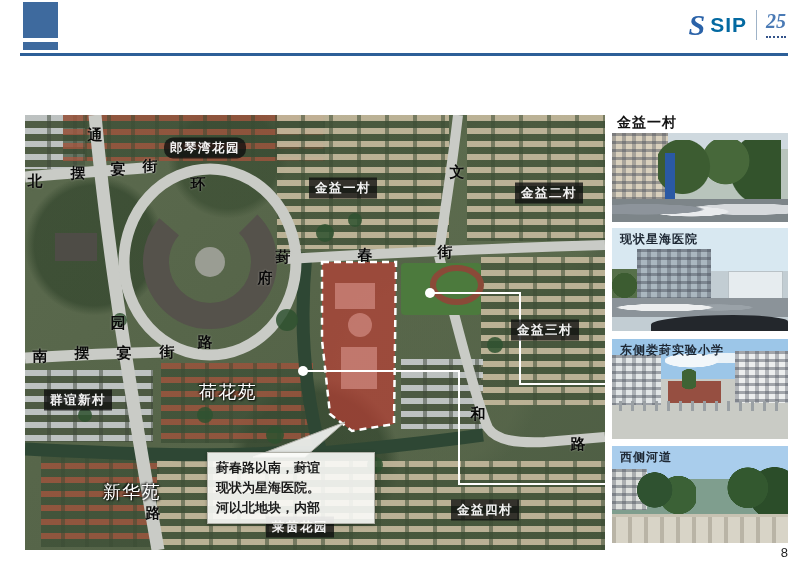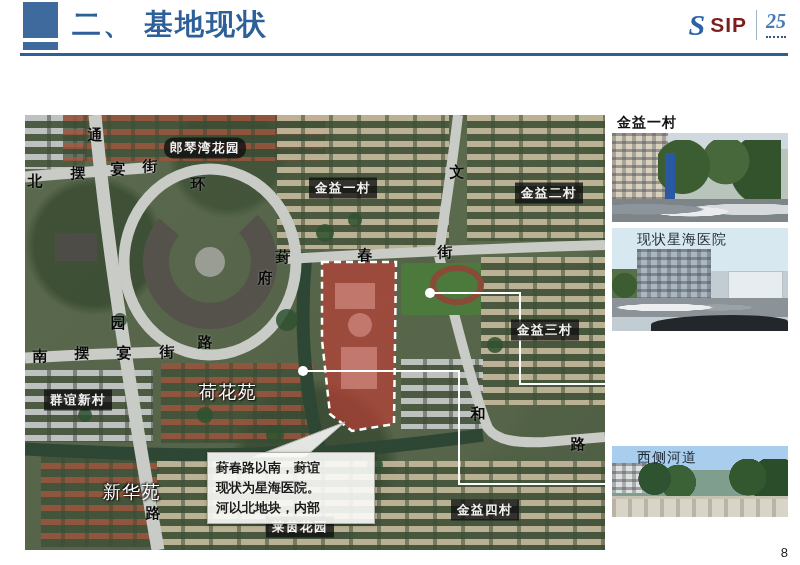--- a/index.html
+++ b/index.html
@@ -6,21 +6,21 @@
   .slide{position:relative;width:800px;height:565px;background:#ffffff;overflow:hidden;
          font-family:"Liberation Sans","DejaVu Sans",sans-serif;}
   
   .deco-square{position:absolute;left:23px;top:2px;width:35px;height:36px;background:#3e6a9e;}
   .deco-bar{position:absolute;left:23px;top:42px;width:35px;height:8px;background:#3e6a9e;}
   .page-title{position:absolute;left:72px;top:5px;font-size:29px;font-weight:bold;color:#2d5f98;letter-spacing:2px;}
   .header-rule{position:absolute;left:20px;top:53px;width:768px;height:3px;background:#2d5f98;}
   .logo{position:absolute;right:14px;top:10px;display:flex;align-items:center;gap:5px;}
   .logo-s{font-family:"Liberation Serif","DejaVu Serif",serif;font-style:italic;font-weight:bold;
           font-size:30px;color:#2a62a8;line-height:30px;}
-  .logo-sip{font-size:21px;font-weight:bold;color:#7f1d1d;letter-spacing:1px;}
+  .logo-sip{font-size:21px;font-weight:bold;color:#0369a1;letter-spacing:1px;}
   .logo-div{width:1px;height:30px;background:#9fb3c8;margin:0 4px;}
   .logo-25{font-family:"Liberation Serif","DejaVu Serif",serif;font-style:italic;font-weight:bold;
            font-size:20px;color:#4a7ab5;text-align:center;line-height:18px;}
   .logo-25 .tiny{display:block;height:4px;border-bottom:2px dotted #33538a;margin-top:2px;}
   
   .intro{position:absolute;left:30px;top:59px;font-size:15.5px;color:#141414;line-height:20px;}
   
   .map{position:absolute;left:25px;top:115px;width:580px;height:435px;overflow:hidden;
        background:
         radial-gradient(circle at 12% 30%, rgba(40,60,36,.55) 0 60px, transparent 70px),
@@ -48,34 +48,33 @@
       letter-spacing:1.5px;text-shadow:1px 1px 2px #000,-1px -1px 2px #000;white-space:nowrap;}
   .school{position:absolute;left:405px;top:221px;transform:translate(-50%,-50%);color:#fff;font-weight:bold;
       font-size:14px;line-height:19px;text-align:left;letter-spacing:1px;white-space:nowrap;
       text-shadow:1px 1px 2px #000,-1px -1px 2px #000;}
   .callout{position:absolute;left:182px;top:337px;width:150px;background:rgba(252,252,249,.9);
       border:1px solid #b2b2aa;box-shadow:0 1px 3px rgba(0,0,0,.35);padding:5px 8px;
       font-size:13px;font-weight:600;color:#1b1b1b;line-height:20px;white-space:nowrap;}
   
   .photo{position:absolute;left:612px;width:176px;overflow:hidden;}
   .pcap-out{position:absolute;left:617px;top:114px;font-size:14px;font-weight:bold;color:#131313;letter-spacing:1px;}
-  .pcap{position:absolute;left:25px;top:3px;font-size:14px;font-weight:normal;color:#1d2733;letter-spacing:1px;z-index:5;}
+  .pcap{position:absolute;left:8px;top:3px;font-size:12px;font-weight:bold;color:#1d2733;letter-spacing:1px;z-index:5;}
   .ph-el{position:absolute;}
   .win{background-image:repeating-linear-gradient(180deg, rgba(70,76,88,.45) 0 3px, transparent 3px 8px),
        repeating-linear-gradient(90deg, rgba(70,76,88,.35) 0 4px, transparent 4px 10px);}
   .page-num{position:absolute;right:12px;bottom:5px;font-size:13px;color:#222;}
 </style>
 </head>
 <body>
 
 <div class="slide">
 
   <div class="deco-square"></div>
   <div class="deco-bar"></div>
-  <div class="page-title">二、 基地现状</div>
   <div class="header-rule"></div>
   <div class="logo">
     <span class="logo-s">S</span>
     <span class="logo-sip">SIP</span>
     <span class="logo-div"></span>
     <span class="logo-25"><span>25</span><span class="tiny"></span></span>
   </div>
 
   <div class="intro">
   </div>
@@ -200,22 +199,35 @@
     <div class="ph-el win" style="left:14%;top:20%;width:42%;height:48%;background-color:#aab7c0;"></div>
     <div class="ph-el" style="left:0;top:40%;width:14%;height:40%;background:
          radial-gradient(circle at 50% 40%, #3c5c31 0 45%, transparent 46%),#56704a;"></div>
     <div class="ph-el" style="left:66%;top:42%;width:30%;height:32%;background:#e6ecef;border:1px solid #b9c2c7;"></div>
     <div class="ph-el" style="left:0;top:68%;width:100%;height:18%;background:
          radial-gradient(ellipse at 30% 50%, #eceeef 0 26%, transparent 28%),
          radial-gradient(ellipse at 60% 50%, #9aa2a8 0 22%, transparent 24%),#8b9399;"></div>
     <div class="ph-el" style="left:22%;top:84%;width:78%;height:16%;background:#23272c;border-radius:60% 40% 0 0;"></div>
   </div>
 
-
-  <div class="photo" style="top:446px;height:71px;background:linear-gradient(180deg,#a9cdec 0 34%,#7f9e8e 34% 72%,#d9d6cb 72% 100%);">
+  <div class="photo" style="top:339px;height:100px;background:linear-gradient(180deg,#9cc6e8 0 40%,#c9cbc5 40% 100%);">
+    <span class="pcap">东侧娄葑实验小学</span>
+    <div class="ph-el" style="left:30%;top:6%;width:50%;height:26%;background:
+         radial-gradient(ellipse at 30% 60%, #f2f7fa 0 30%, transparent 32%),
+         radial-gradient(ellipse at 70% 50%, #eaf2f7 0 28%, transparent 30%);"></div>
+    <div class="ph-el win" style="left:0;top:16%;width:28%;height:50%;background-color:#e2e6e7;"></div>
+    <div class="ph-el win" style="left:70%;top:12%;width:30%;height:52%;background-color:#eceeee;"></div>
+    <div class="ph-el" style="left:32%;top:42%;width:30%;height:22%;background:#964f41;"></div>
+    <div class="ph-el" style="left:4%;top:62%;width:92%;height:10%;background:
+         repeating-linear-gradient(90deg,#9aa0a4 0 3px, transparent 3px 12px);"></div>
+    <div class="ph-el" style="left:40%;top:30%;width:8%;height:34%;background:
+         radial-gradient(circle at 50% 30%, #3f6334 0 40%, transparent 42%);"></div>
+  </div>
+
+  <div class="photo" style="top:446px;height:97px;background:linear-gradient(180deg,#a9cdec 0 34%,#7f9e8e 34% 72%,#d9d6cb 72% 100%);">
     <span class="pcap">西侧河道</span>
     <div class="ph-el win" style="left:0;top:24%;width:20%;height:42%;background-color:#dfe1de;"></div>
     <div class="ph-el" style="left:14%;top:22%;width:34%;height:52%;background:
          radial-gradient(circle at 30% 45%, #2f5230 0 35%, transparent 36%),
          radial-gradient(circle at 70% 55%, #3b6136 0 38%, transparent 39%);"></div>
     <div class="ph-el" style="left:62%;top:18%;width:38%;height:56%;background:
          radial-gradient(circle at 40% 45%, #33582f 0 40%, transparent 41%),
          radial-gradient(circle at 80% 55%, #2b4d29 0 42%, transparent 43%);"></div>
     <div class="ph-el" style="left:0;top:70%;width:100%;height:30%;background:
          repeating-linear-gradient(90deg,#b9b4a6 0 4px, transparent 4px 16px),#d8d4c7;border-top:3px solid #c7c2b2;"></div>

